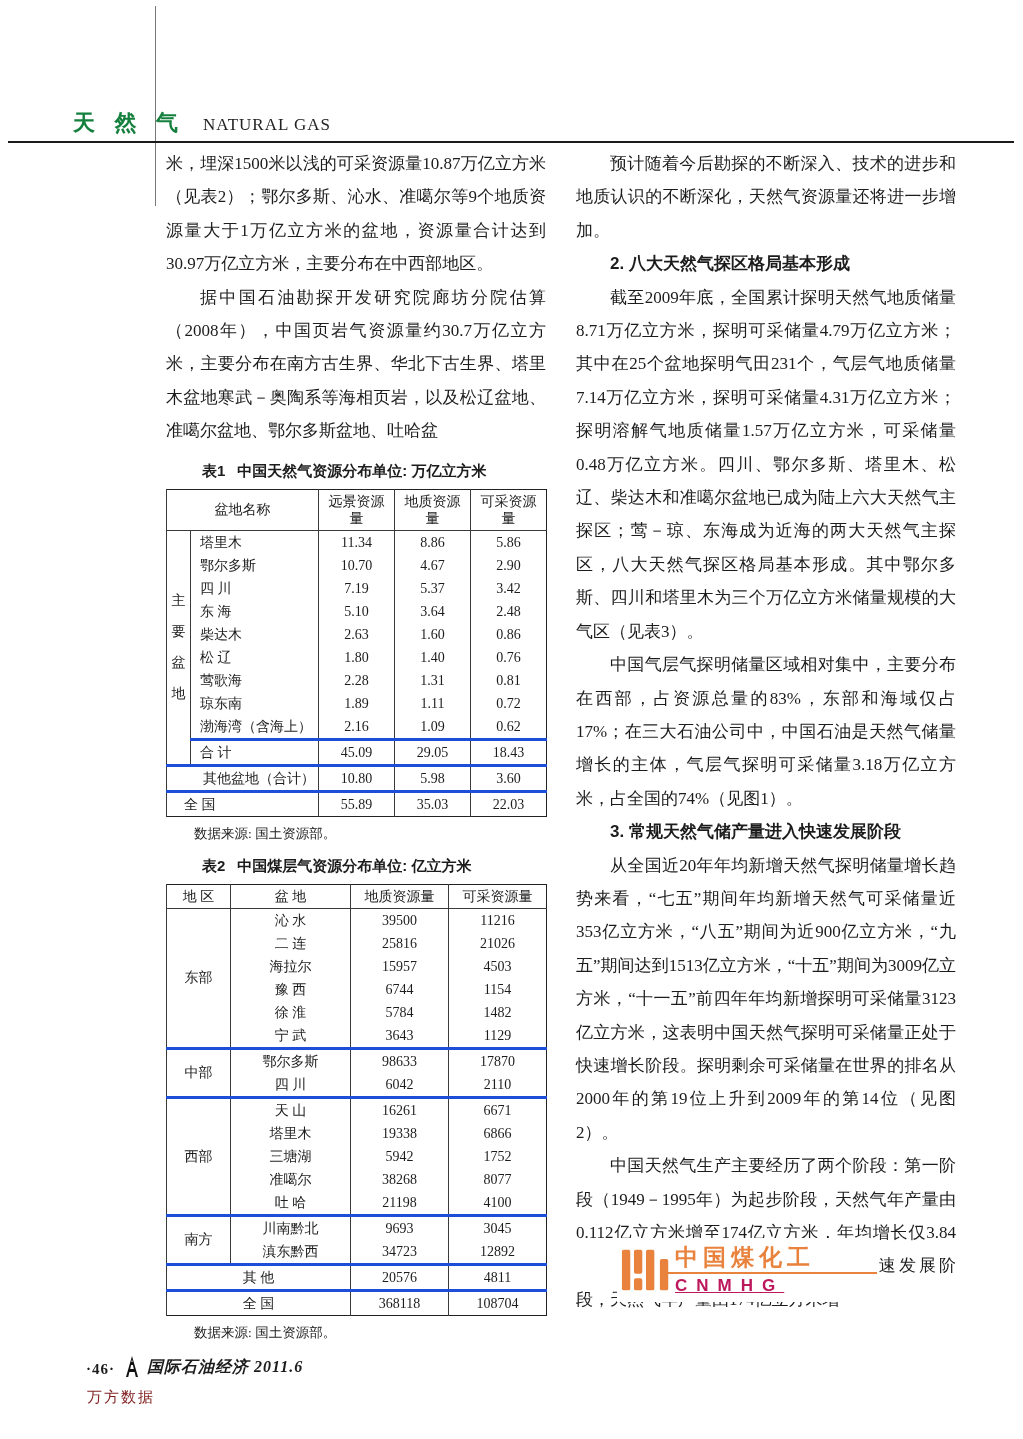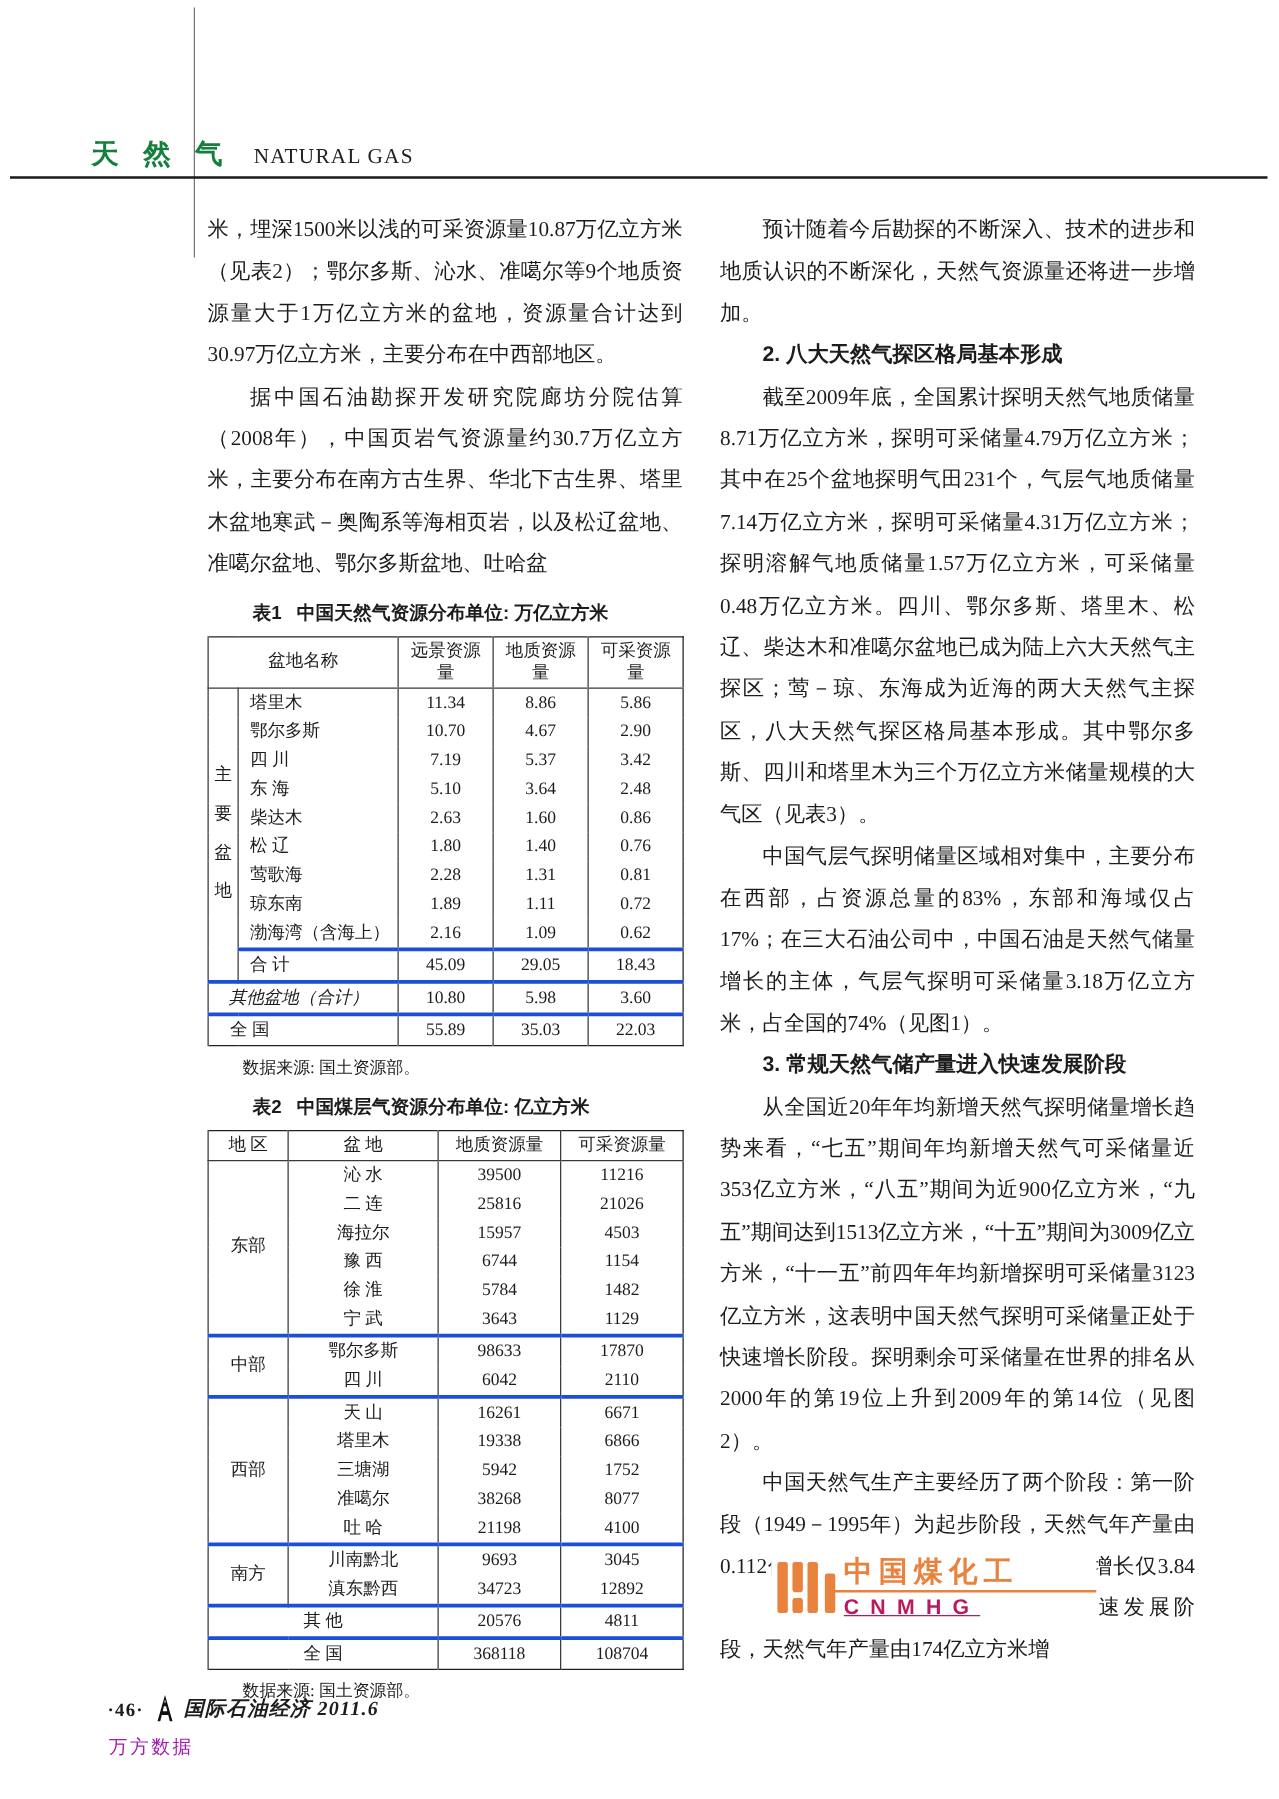--- a/index.html
+++ b/index.html
@@ -11,21 +11,21 @@
   }
 
   
   .vrule { position:absolute; left:155px; top:6px; width:1px; height:200px; background:#777; }
   .masthead { position:absolute; left:73px; top:108px; white-space:nowrap; }
   .hdr-cn { font-size:22px; font-weight:bold; letter-spacing:7px; color:#15803d; }
   .hdr-en { font-size:17px; margin-left:14px; color:#222; letter-spacing:1px; }
   .hrule { position:absolute; left:8px; top:141px; width:1006px; height:2px; background:#1a1a1a; }
 
   
-  .col { position:absolute; top:167px; width:380px; font-size:17px; line-height:33.4px; text-align:justify; }
+  .col { position:absolute; top:147px; width:380px; font-size:17px; line-height:33.4px; text-align:justify; }
   .col-left  { left:166px; }
   .col-right { left:576px; }
   .col p { margin:0; }
   p.ind { text-indent:2em; }
   p.sec { font-family:"Liberation Sans","DejaVu Sans",sans-serif; font-weight:bold; text-indent:2em; }
   .wm-gap { display:inline-block; width:160px; height:1px; }
 
   
   .tcap { display:flex; align-items:baseline;
           font-family:"Liberation Sans","DejaVu Sans",sans-serif;
@@ -34,21 +34,21 @@
   .tcap-l .sp { display:inline-block; width:12px; }
   .tsrc { font-size:13.5px; line-height:18px; margin:8px 0 2px 28px; text-align:left; }
 
   
   table.dtable { border-collapse:collapse; width:100%; font-size:14px; line-height:17px; table-layout:fixed; }
   table.dtable { border:1.5px solid #222; }
   .dtable td { border-left:1px solid #3a3a3a; padding:3px 3px; text-align:center; vertical-align:middle; }
   .dtable tr.hd td { border-bottom:1px solid #3a3a3a; }
   .dtable tr.sep td { border-top:3px solid #1d4ed8; }
   .dtable td.bn { text-align:left; padding-left:9px; }
-  .dtable td.bn2 { text-align:left; padding-left:16px;font-style:italic; }
+  .dtable td.bn2 { text-align:right; padding-left:16px; }
   .dtable td.gn { text-align:left; padding-left:17px; }
   .t1 col.c-lab { width:24px; } .t1 col.c-name { width:128px; }
   .t1 col.c-v { width:76px; }
   .t2 col.c-reg { width:64px; } .t2 col.c-bas { width:120px; }
   .t2 col.c-v { width:98px; }
   td.vlabel { padding:0; }
   .vlabel .vwrap { display:flex; flex-direction:column; align-items:center; justify-content:center; gap:17px; height:100%; min-height:225px; }
   .vlabel .vwrap span { display:block; line-height:14px; }
 
   
@@ -60,21 +60,21 @@
               font-weight:bold; font-size:23px; line-height:26px; letter-spacing:5px; white-space:nowrap; }
   .wm-line { height:2px; background:#e8823c; margin:2px 0 2px -8px; }
   .wm-sub { color:#be185d; font-family:"Liberation Sans","DejaVu Sans",sans-serif;
             font-weight:bold; font-size:17px; line-height:20px; letter-spacing:9px;text-decoration:underline; }
 
   
   .footer { position:absolute; left:86px; top:1356px; display:flex; align-items:flex-end; white-space:nowrap; }
   .pg { font-size:15px; font-weight:bold; letter-spacing:1px; }
   .derrick { margin:0 6px 0 8px; }
   .journal { font-size:16px; font-weight:bold; font-style:italic; letter-spacing:1px; }
-  .provider { position:absolute; left:87px; top:1388px; font-size:15px; color:#a21caf; letter-spacing:2px;
+  .provider { position:absolute; left:87px; top:1388px; font-size:15px; color:#7f1d1d; letter-spacing:2px;
               font-family:"Liberation Sans","DejaVu Sans",sans-serif; }
 </style>
 </head>
 <body>
 
 <div class="page">
 
   <div class="vrule"></div>
   <div class="masthead">
     <span class="hdr-cn">天 然 气</span>

